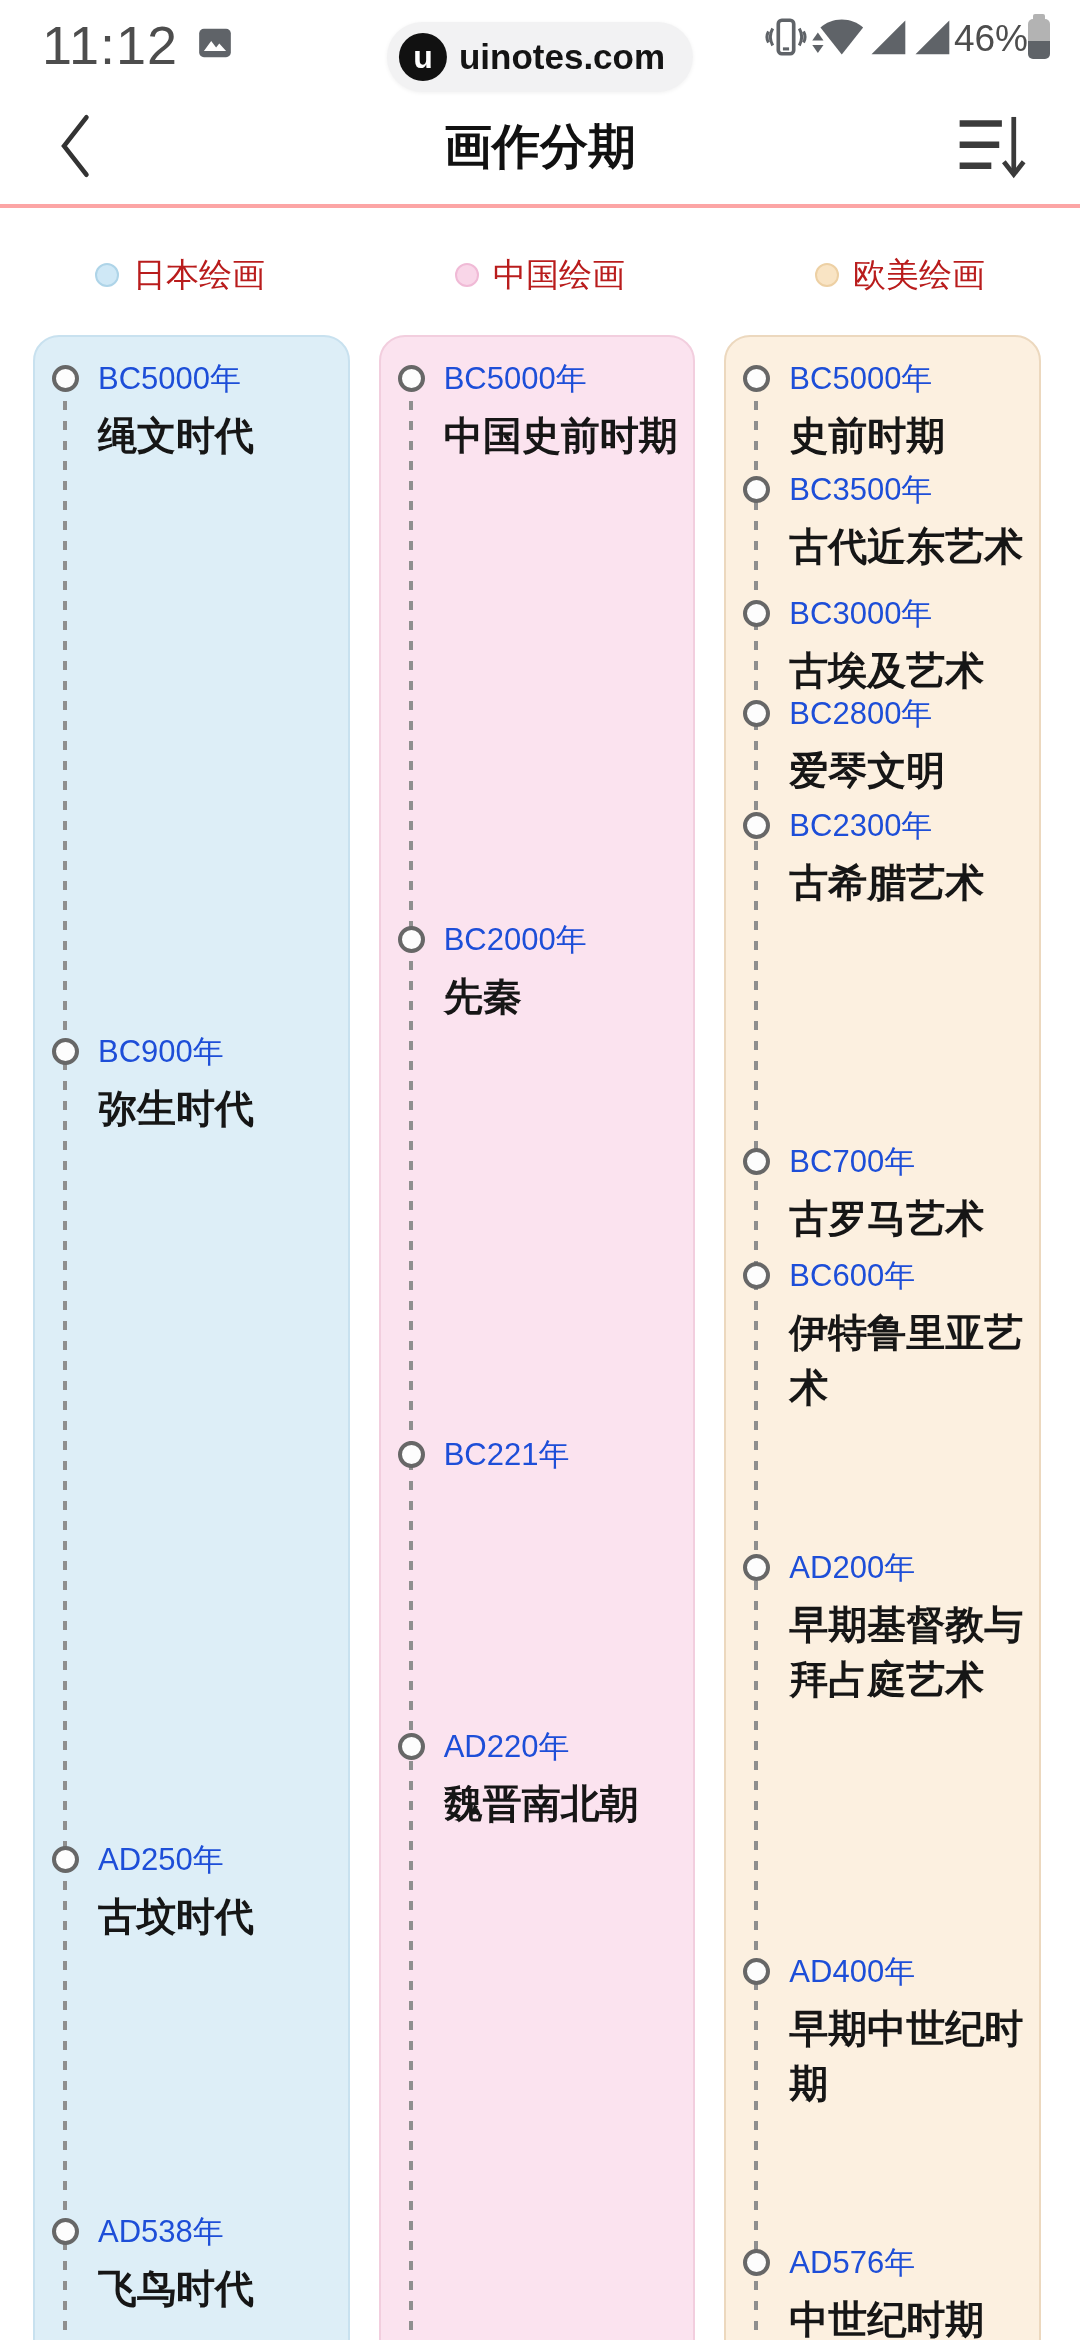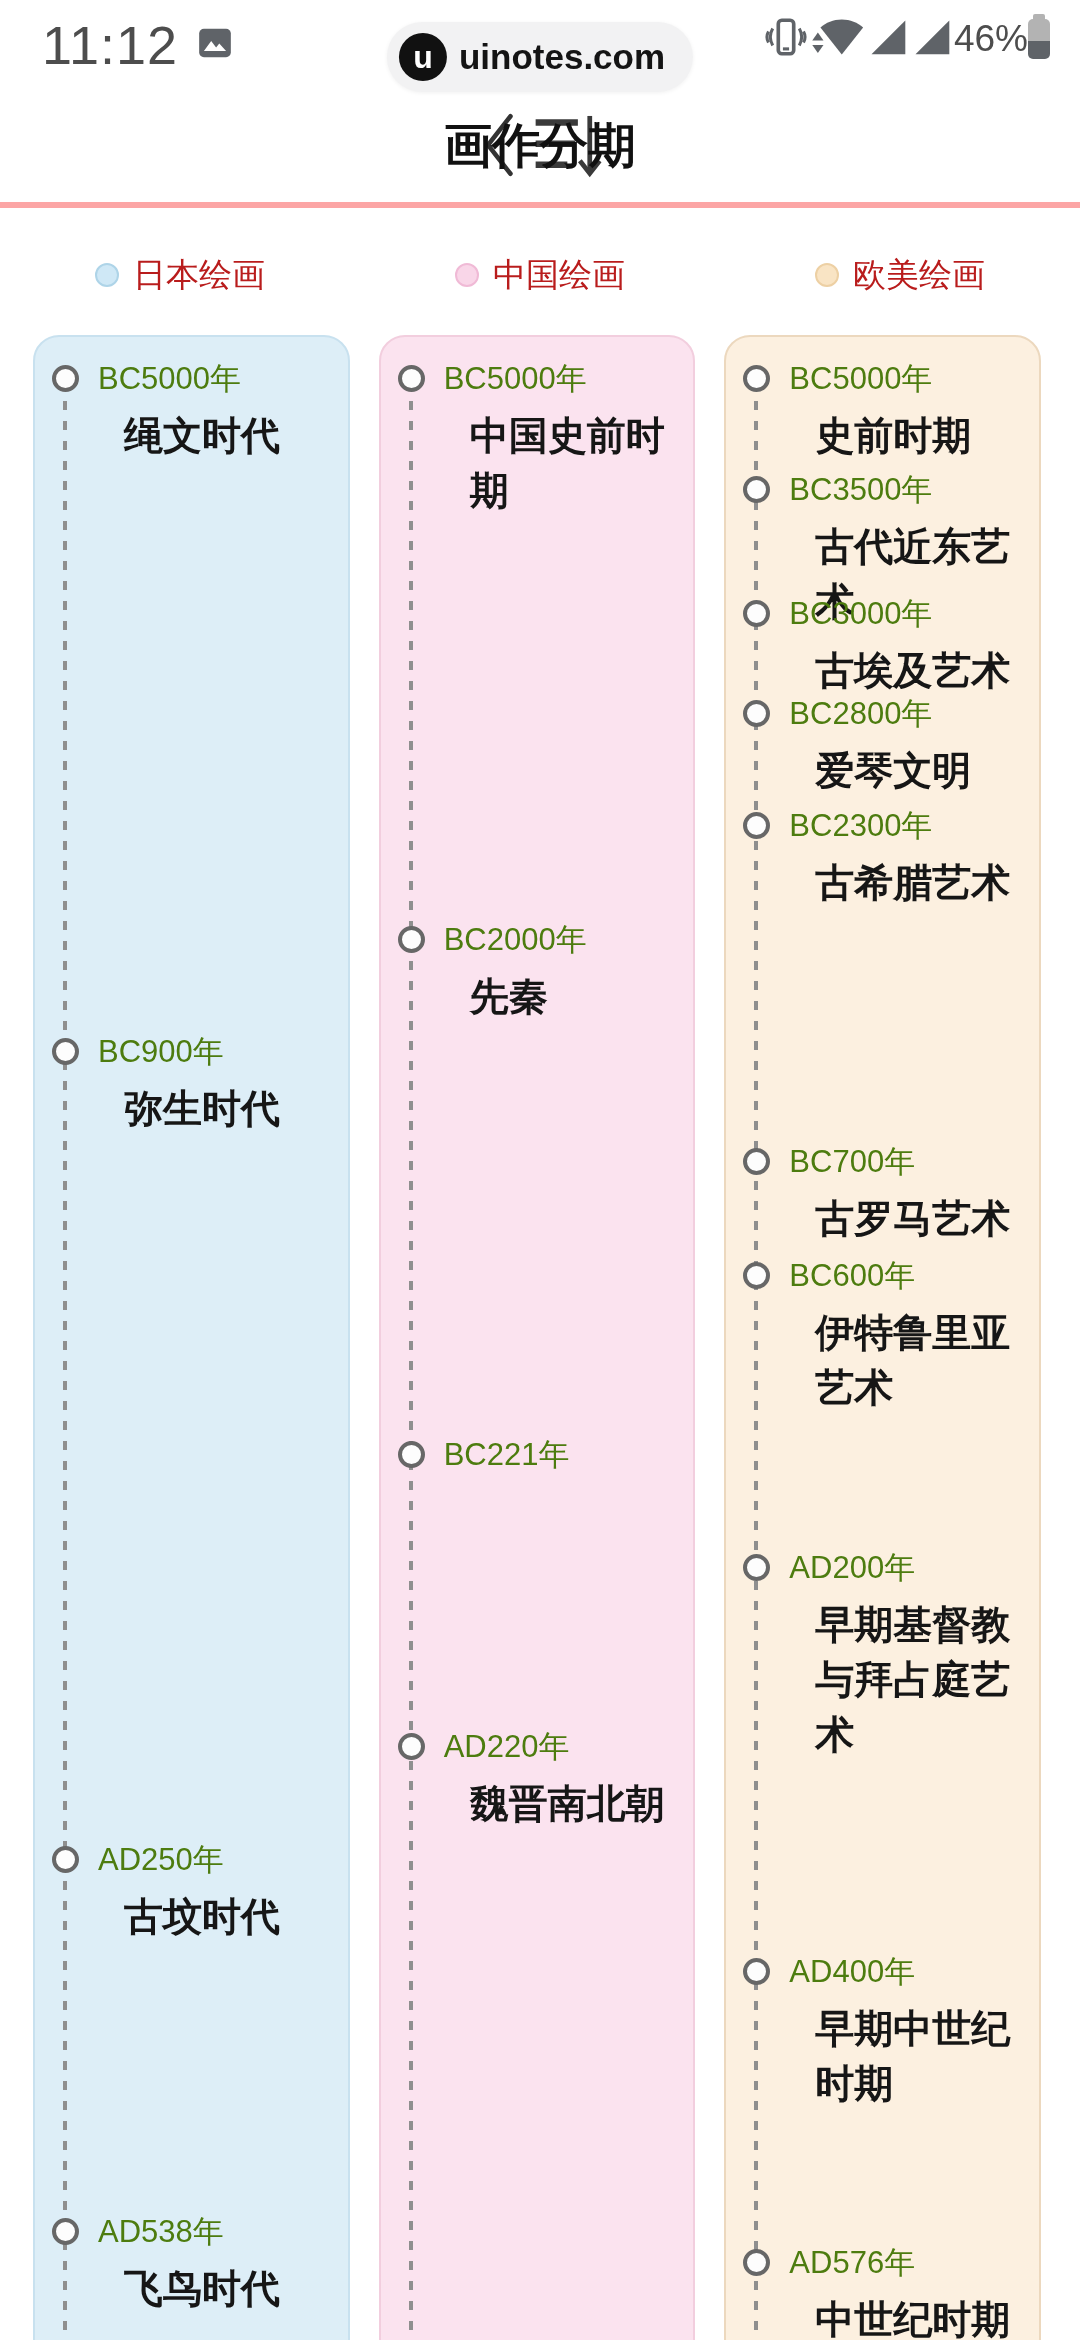--- a/index.html
+++ b/index.html
@@ -22,44 +22,44 @@
   #watermark { position:absolute; left:50%; transform:translateX(-50%); top:22px; height:70px;
                background:#f2f2f3; border-radius:35px; display:flex; align-items:center;
                padding:0 28px 0 12px; gap:12px; box-shadow:0 1px 4px rgba(0,0,0,.06); }
   .wm-logo { width:48px; height:48px; border-radius:50%; background:#111; color:#fff;
              display:flex; align-items:center; justify-content:center;
              font-size:32px; font-weight:bold; line-height:1; }
   .wm-text { font-size:35px; font-weight:bold; color:#141414; }
 
   
   #header { position:absolute; top:90px; left:0; right:0; height:118px;
-            display:flex; align-items:center; justify-content:center;
-            padding:0 48px; border-bottom:6px solid #fca5a5; }
+            display:flex; align-items:center; justify-content:space-between;
+            padding:0 48px; border-bottom:4px solid #fca5a5; }
   #page-title { font-size:48px; font-weight:bold; color:#111;
                 position:absolute; left:50%; transform:translateX(-50%); }
   .icon-btn { background:none; border:none; padding:6px; cursor:pointer; display:flex; }
 
   
   #legend { position:absolute; top:242px; left:0; right:0; height:66px;
             display:grid; grid-template-columns:1fr 1fr 1fr; }
   .lg-item { display:flex; align-items:center; justify-content:center; gap:14px; }
   .lg-dot { width:24px; height:24px; border-radius:50%; border:2px solid transparent; }
   .lg-label { font-size:33px; color:#b91c1c; }
 
   
   #cols { position:absolute; top:335px; left:33px; right:39px; height:2160px;
           display:flex; gap:29px; }
   .card { position:relative; flex:1; border-radius:26px; border:2px solid transparent; }
   .vline { position:absolute; left:28px; top:44px; bottom:0; width:4px;
            background:repeating-linear-gradient(to bottom,#8f8f8f 0 9px,transparent 9px 20px); }
   .entry { position:absolute; left:0; right:0; }
   .dot { position:absolute; left:17px; top:0; width:27px; height:27px; border-radius:50%;
          border:4px solid #676767; background:#fdfdfd; z-index:2; }
-  .edate { margin-left:63px; font-size:31px; line-height:27px; color:#4d7c0f; }
-  .etitle { margin-left:89px; margin-top:16px; padding-right:10px;
+  .edate { margin-left:63px; font-size:31px; line-height:27px; color:#1d4ed8; }
+  .etitle { margin-left:63px; margin-top:16px; padding-right:10px;
             font-size:39px; line-height:55px; font-weight:bold; color:#161616;
             word-break:break-all; }
 
   svg .st { stroke:#5f6368; fill:none; }
   svg .fl { fill:#5f6368; }
 </style>
 </head>
 <body>
 
 <div id="screen">

